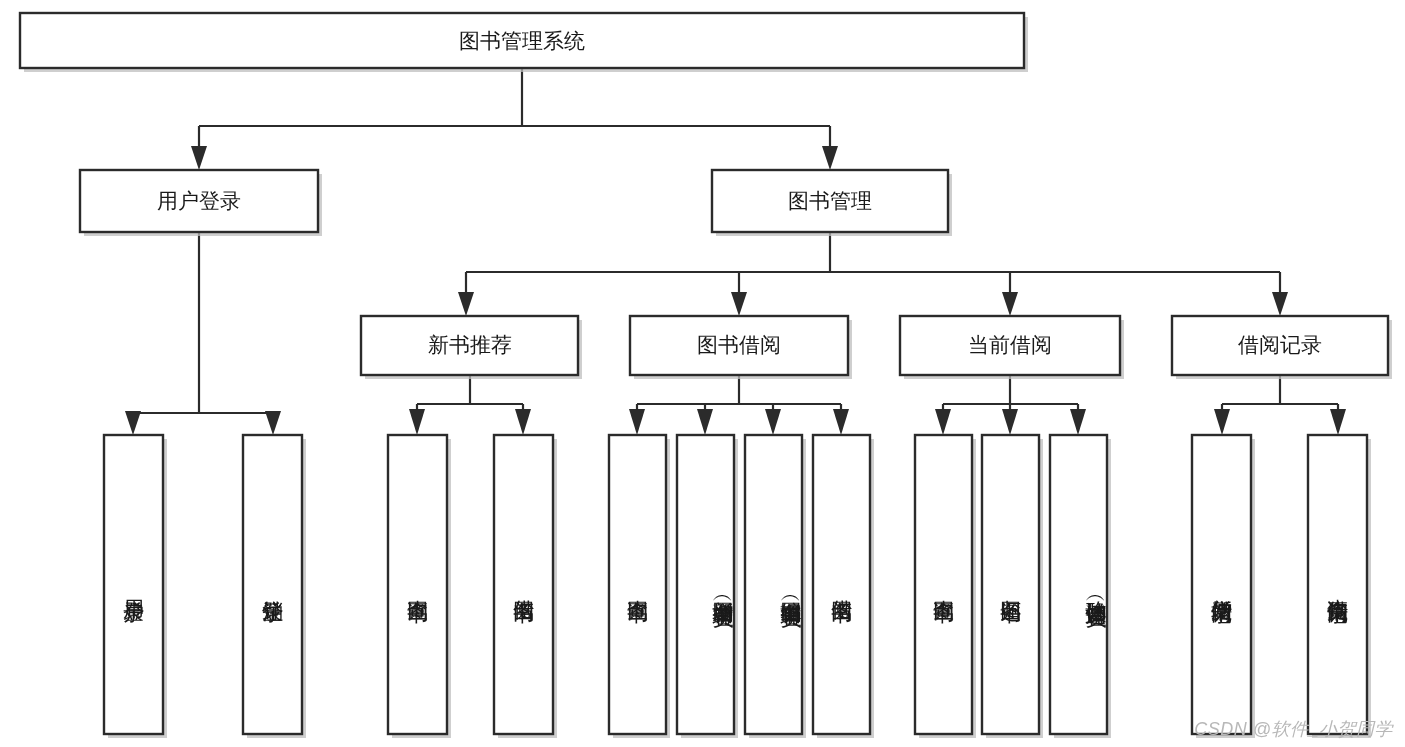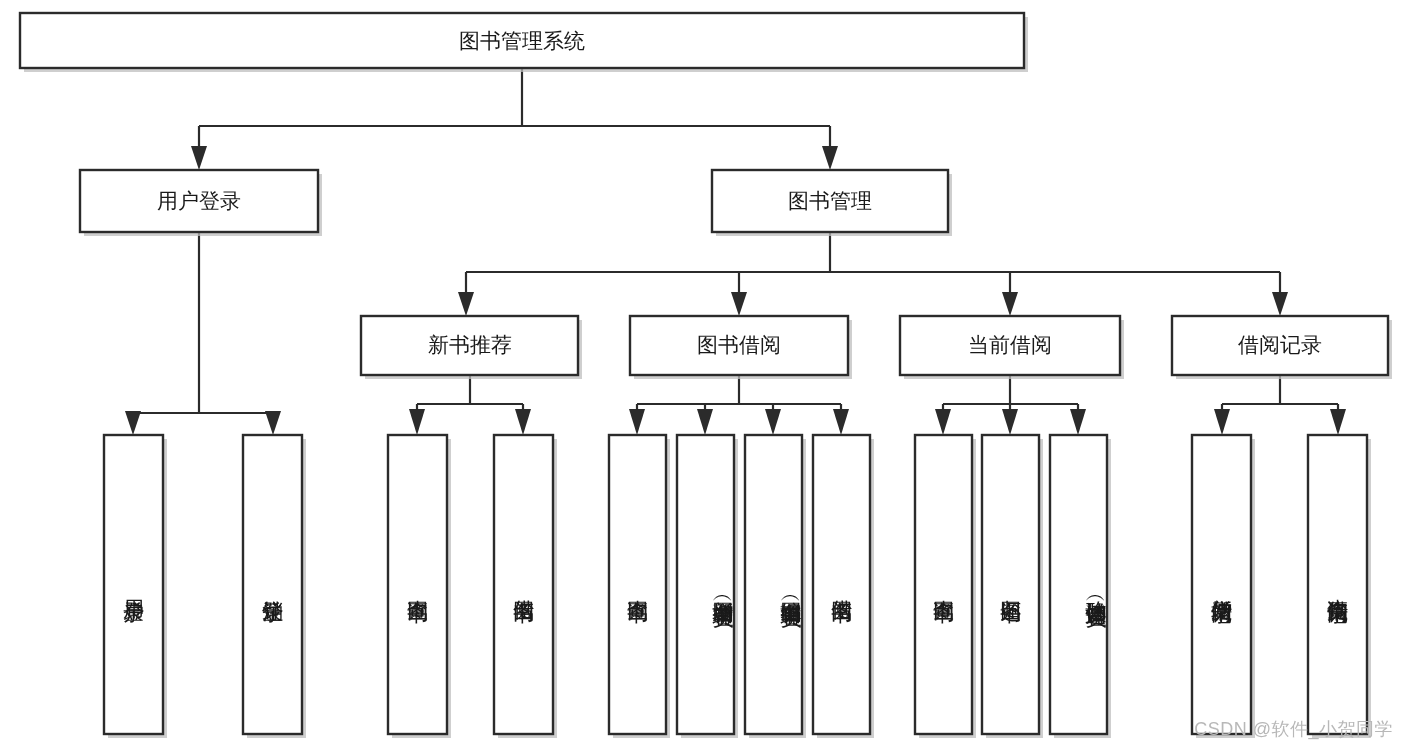--- a/index.html
+++ b/index.html
@@ -66,20 +66,21 @@
   }
   .watermark {
     position: absolute;
     right: 12px;
     bottom: 6px;
     font-family: "Liberation Sans", "DejaVu Sans", sans-serif;
     font-size: 18px;
     color: #b8b8b8;
     white-space: nowrap;
     letter-spacing: 0.5px;
+    font-style: italic;
   }
 </style>
 </head>
 <body>
 
 <div id="diagram-root">
 
   <svg class="diagram" viewBox="0 0 1405 747">
 
     <g>

